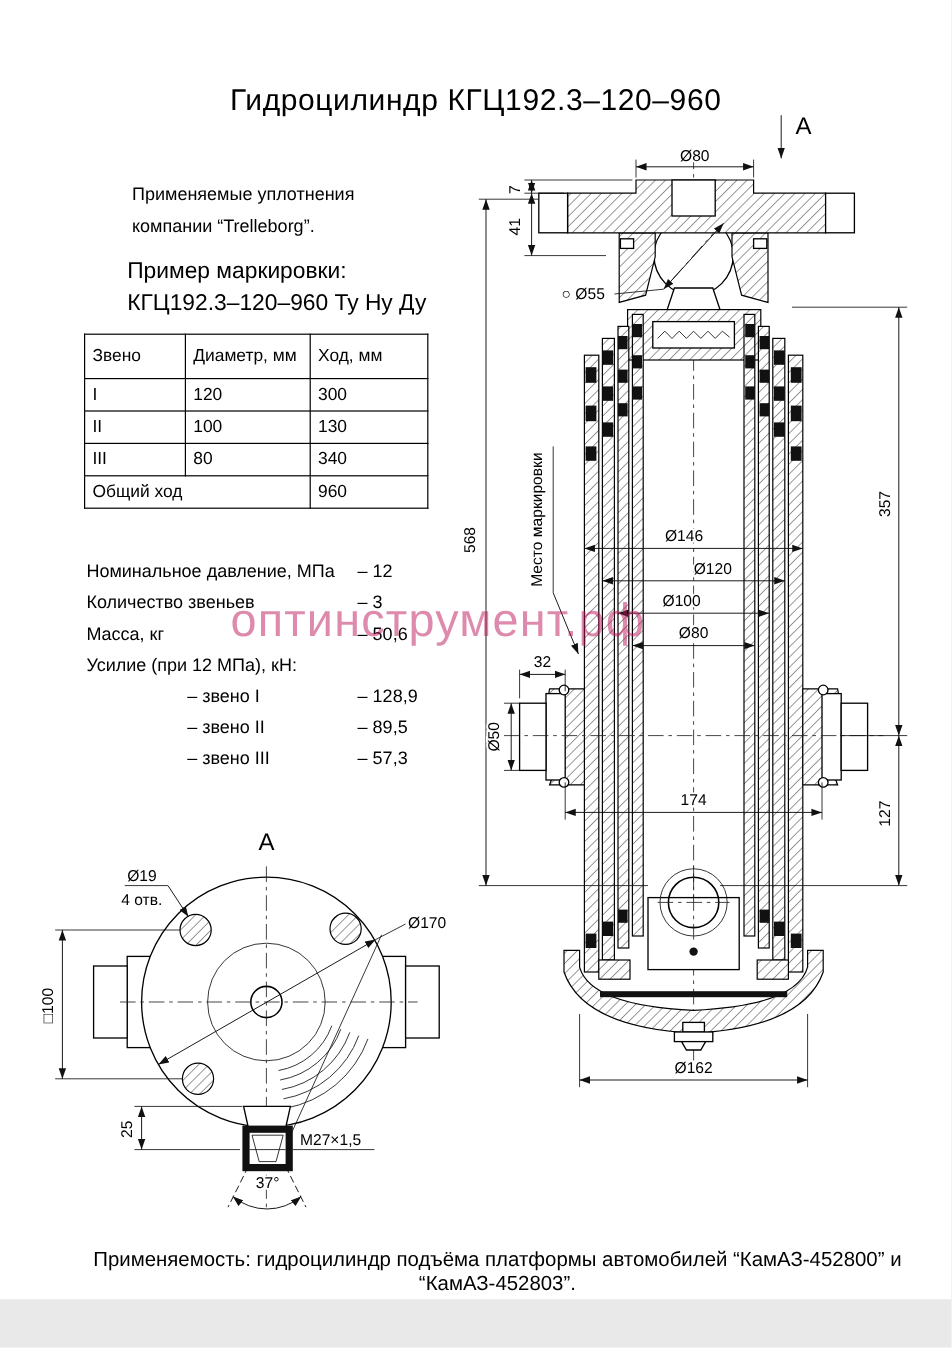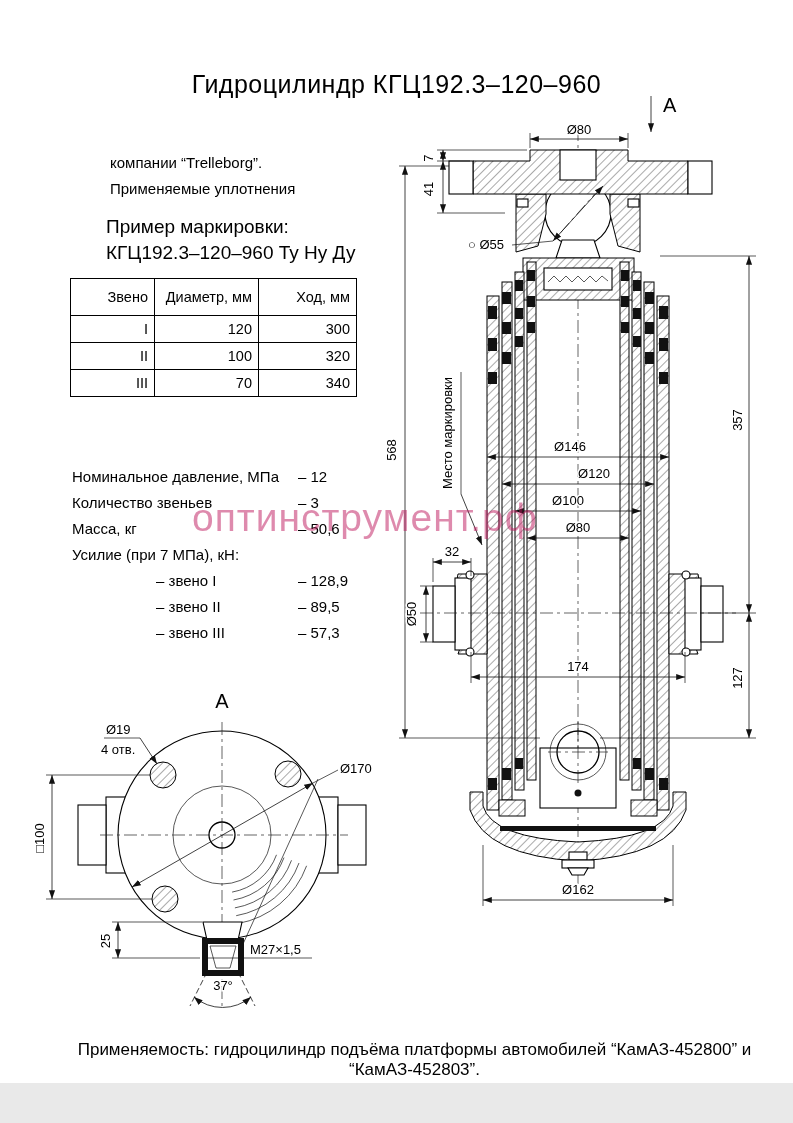--- a/index.html
+++ b/index.html
@@ -3,21 +3,21 @@
 <meta charset="utf-8">
 <style>
   html,body{margin:0;padding:0;background:#e9e9e9}
   .page{position:relative;width:793px;height:1083px;background:#fff;margin:0 auto;
         font-family:"Liberation Sans",sans-serif;color:#000;overflow:hidden}
   .title{position:absolute;top:70px;left:0;width:100%;text-align:center;
          font-size:25px;letter-spacing:.5px;z-index:2}
   .notes{position:absolute;left:110px;top:150px;font-size:15px;line-height:26px;z-index:2}
   .mark{position:absolute;left:106px;top:212px;font-size:19px;line-height:26px;z-index:2}
   table.spec{position:absolute;left:70px;top:278px;border-collapse:collapse;
-             font-size:14.5px;text-align:right;z-index:2}
+             font-size:14.5px;text-align:left;z-index:2}
   table.spec td{border:1.4px solid #000;height:26px;padding:0 6px}
   table.spec tr.hd td{height:36px}
   .params{position:absolute;left:72px;top:468px;font-size:15px;z-index:2}
   .prow{position:relative;height:26px;width:318px}
   .plabel{position:absolute;left:0;white-space:nowrap}
   .plabel.ind{left:84px}
   .pval{position:absolute;left:226px;white-space:nowrap}
   .footerline{position:absolute;top:1040px;left:18px;width:100%;text-align:center;
               font-size:17px;z-index:2}
   .wm{position:absolute;left:192px;top:496px;font-size:39px;color:#be185d;opacity:.5;
@@ -38,22 +38,22 @@
   .seal{fill:#111;stroke:none}
 </style>
 </head>
 <body>
 
 <div class="page">
 
   <div class="title">Гидроцилиндр КГЦ192.3–120–960</div>
 
   <div class="notes">
+    <div>Применяемые уплотнения</div>
     <div>компании “Trelleborg”.</div>
-    <div>Применяемые уплотнения</div>
   </div>
   <div class="mark" style="top:214px">
     <div>Пример маркировки:</div>
     <div>КГЦ192.3–120–960 Ту Ну Ду</div>
   </div>
 
   <table class="spec">
     <colgroup>
         <col style="width:84px">
         <col style="width:104px">
@@ -66,45 +66,49 @@
       <td>Ход, мм</td>
     </tr>
     <tr>
       <td>I</td>
       <td>120</td>
       <td>300</td>
     </tr>
     <tr>
       <td>II</td>
       <td>100</td>
-      <td>320</td>
+      <td>130</td>
     </tr>
     <tr>
       <td>III</td>
-      <td>70</td>
+      <td>80</td>
       <td>340</td>
+    </tr>
+    <tr>
+      <td colspan="2">Общий ход</td>
+      <td>960</td>
     </tr>
   </tbody>
     </table>
 
   <div class="params">
     <div class="prow">
       <span class="plabel">Номинальное давление, МПа</span>
       <span class="pval">– 12</span>
     </div>
     <div class="prow">
       <span class="plabel">Количество звеньев</span>
       <span class="pval">– 3</span>
     </div>
     <div class="prow">
       <span class="plabel">Масса, кг</span>
       <span class="pval">– 50,6</span>
     </div>
     <div class="prow">
-      <span class="plabel">Усилие (при 7 МПа), кН:</span>
+      <span class="plabel">Усилие (при 12 МПа), кН:</span>
     </div>
     <div class="prow">
       <span class="plabel ind">– звено I</span>
       <span class="pval">– 128,9</span>
     </div>
     <div class="prow">
       <span class="plabel ind">– звено II</span>
       <span class="pval">– 89,5</span>
     </div>
     <div class="prow">

